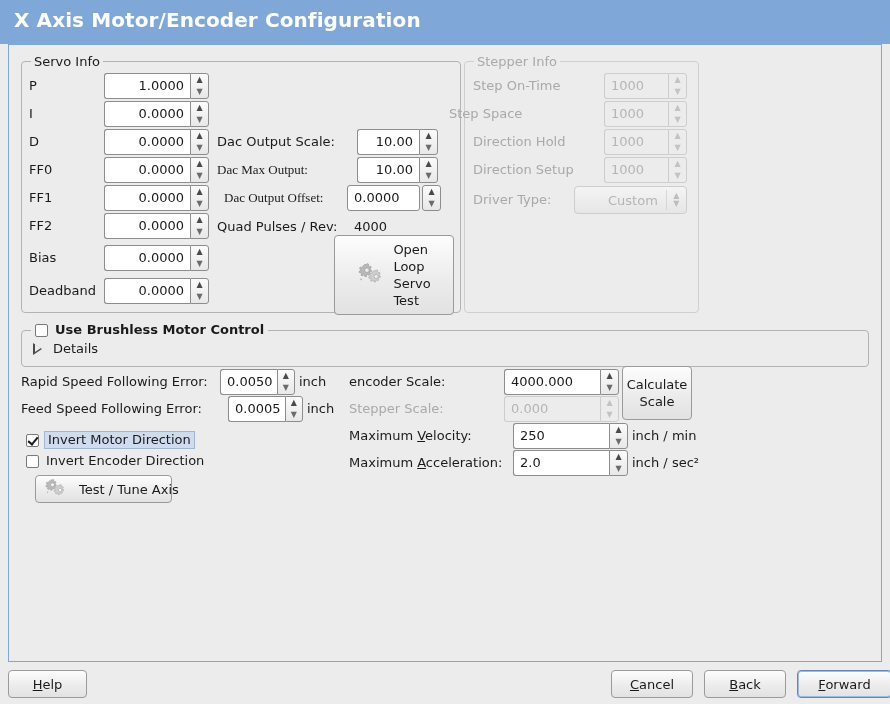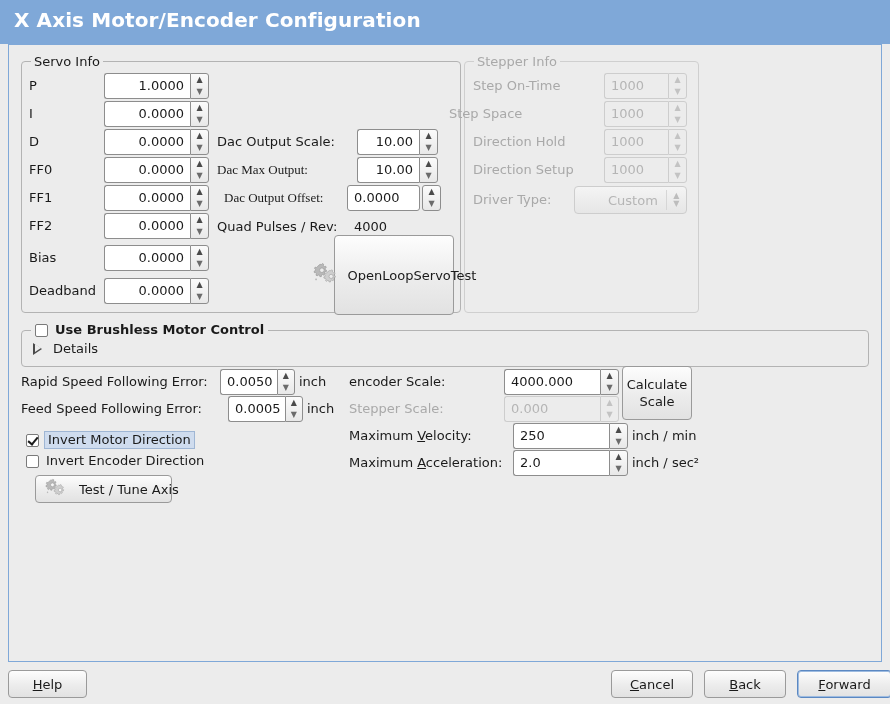--- a/index.html
+++ b/index.html
@@ -318,21 +318,21 @@
             <path d="M8 2.3l1.5.25.9-1.05 1.25.75-.35 1.35 1.05.95 1.35-.3.55 1.35-1.15.8.15 1.4 1.3.5-.3 1.45-1.4.05-.65 1.25.75 1.2-1.05 1.0-1.2-.7-1.25.6-.1 1.4-1.45.1-.45-1.35-1.35-.35-.95 1.0-1.2-.85.55-1.3-.7-1.2-1.4.05-.3-1.45 1.3-.5.2-1.4-1.1-.85.6-1.3 1.35.35 1-.95z"></path>
             <circle cx="9.9" cy="8.2" r="2.3" fill="#ececec"></circle>
           </g>
           <g fill="#cfcfcf" stroke="#a8a8a8" stroke-width="0.7">
             <path d="M17.3 8.6l1.4.2.85-1 1.15.7-.3 1.25.95.9 1.25-.3.5 1.25-1.05.75.15 1.3 1.2.45-.3 1.35-1.3.05-.6 1.15.7 1.1-1 .95-1.1-.65-1.15.55-.1 1.3-1.35.1-.4-1.25-1.25-.3-.9.9-1.1-.8.5-1.2-.65-1.1-1.3.05-.3-1.35 1.2-.45.2-1.3-1.05-.8.55-1.2 1.25.3.95-.9z"></path>
             <circle cx="19.1" cy="14.4" r="2.1" fill="#ececec"></circle>
           </g>
           <path d="M3.5 16.8l1.1 1.1M4.6 16.8l-1.1 1.1" stroke="#b9b9b9" stroke-width="1.4" fill="none"></path>
         </svg>
       </span>
-      <span style="display:flex;flex-direction:row;align-items:flex-start;margin-left:10px;line-height:17px;">
+      <span style="display:flex;flex-direction:column;align-items:flex-start;margin-left:10px;line-height:17px;">
         <span>Open</span>
         <span>Loop</span>
         <span>Servo</span>
         <span>Test</span>
       </span>
     </div>
 
     <div class="groupbox" style="left:455px; top:16px; width:235px; height:252px; border-color:#cfcfcf;">
       <div class="group-title dim">Stepper Info</div>
     </div>

